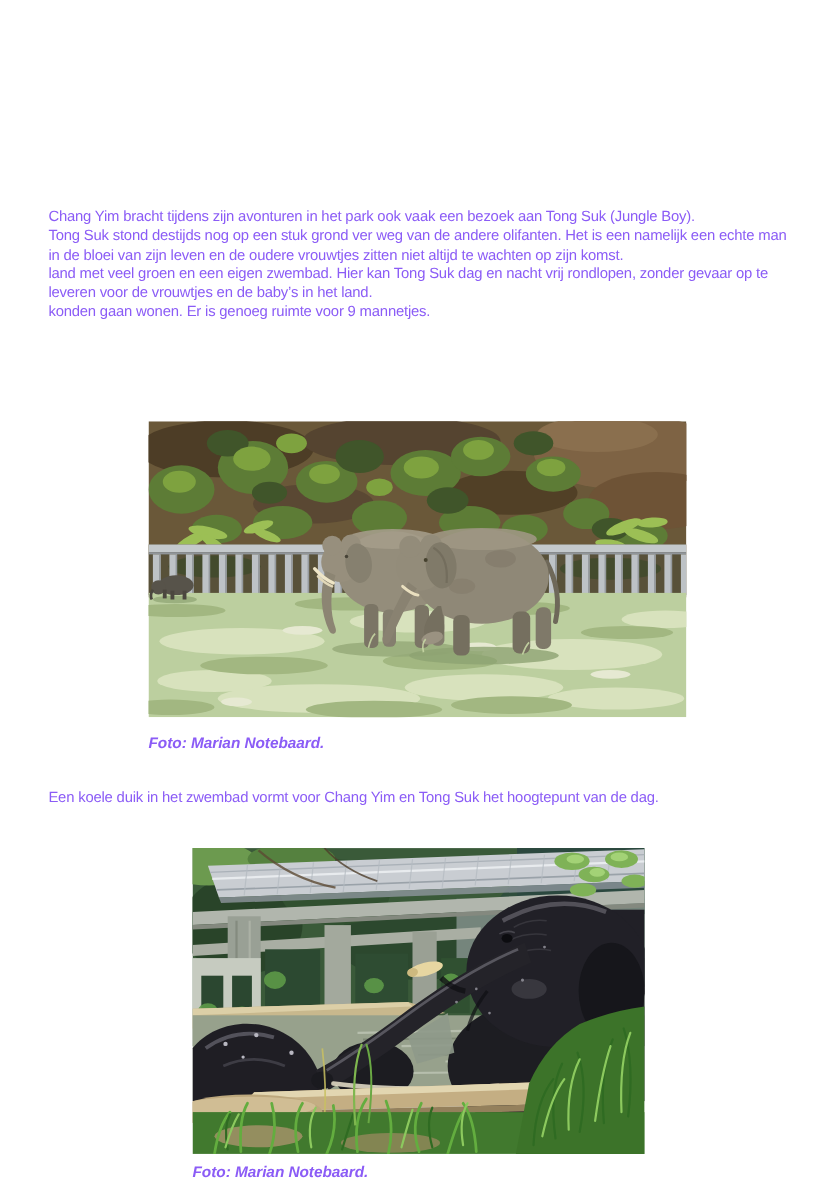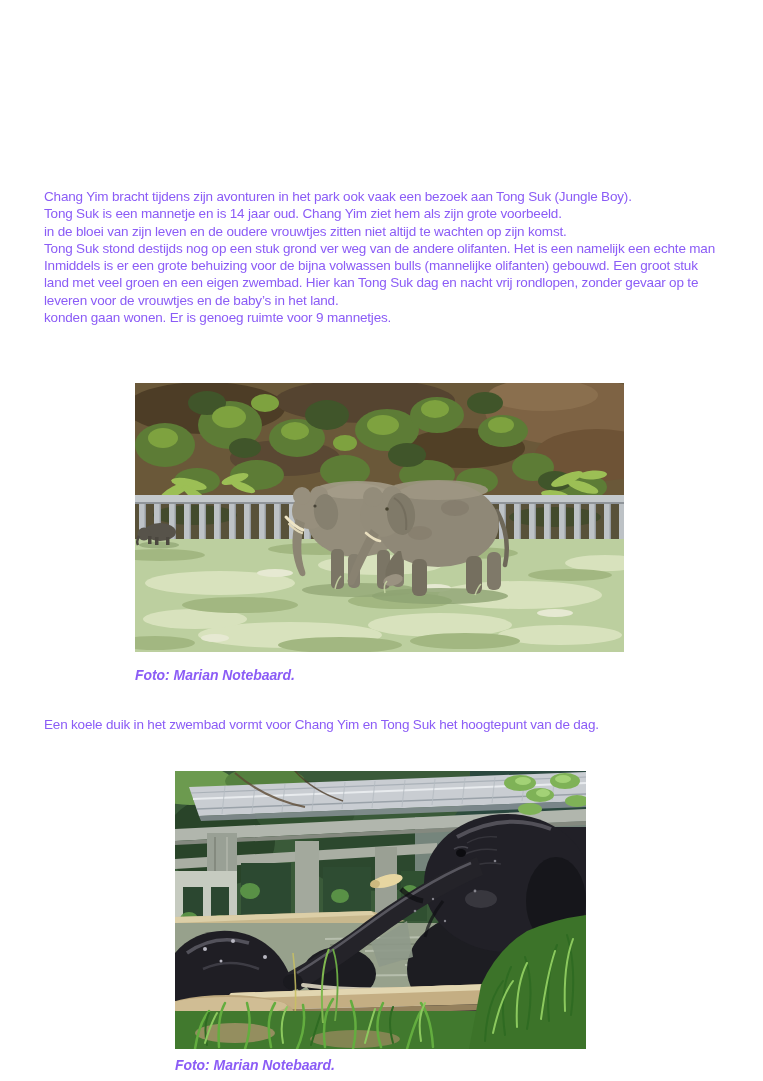--- a/index.html
+++ b/index.html
@@ -27,24 +27,22 @@
   .photo-2{left:175px;top:733px;width:411px;height:278px;}
   svg{display:block;}
 </style>
 </head>
 <body>
 
 <div class="page">
 
   <div class="body-text">
     <div>Chang Yim bracht tijdens zijn avonturen in het park ook vaak een bezoek aan Tong Suk (Jungle Boy).</div>
-    <div>Tong Suk is een mannetje en is 14 jaar oud. Chang Yim ziet hem als zijn grote voorbeeld.</div>
+    <div>Tong Suk stond destijds nog op een stuk grond ver weg van de andere olifanten. Het is een namelijk een echte man</div>
     <div>in de bloei van zijn leven en de oudere vrouwtjes zitten niet altijd te wachten op zijn komst.</div>
-    <div>Tong Suk stond destijds nog op een stuk grond ver weg van de andere olifanten. Het is een namelijk een echte man</div>
-    <div>Inmiddels is er een grote behuizing voor de bijna volwassen bulls (mannelijke olifanten) gebouwd. Een groot stuk</div>
     <div>land met veel groen en een eigen zwembad. Hier kan Tong Suk dag en nacht vrij rondlopen, zonder gevaar op te</div>
     <div>leveren voor de vrouwtjes en de baby’s in het land.</div>
     <div>konden gaan wonen. Er is genoeg ruimte voor 9 mannetjes.</div>
   </div>
 
   <figure class="photo-1">
     <svg viewBox="0 0 489 269" width="489" height="269">
 
       <rect width="489" height="160" fill="#6a5839"></rect>
       <ellipse cx="70" cy="25" rx="80" ry="26" fill="#4d3d26"></ellipse>

